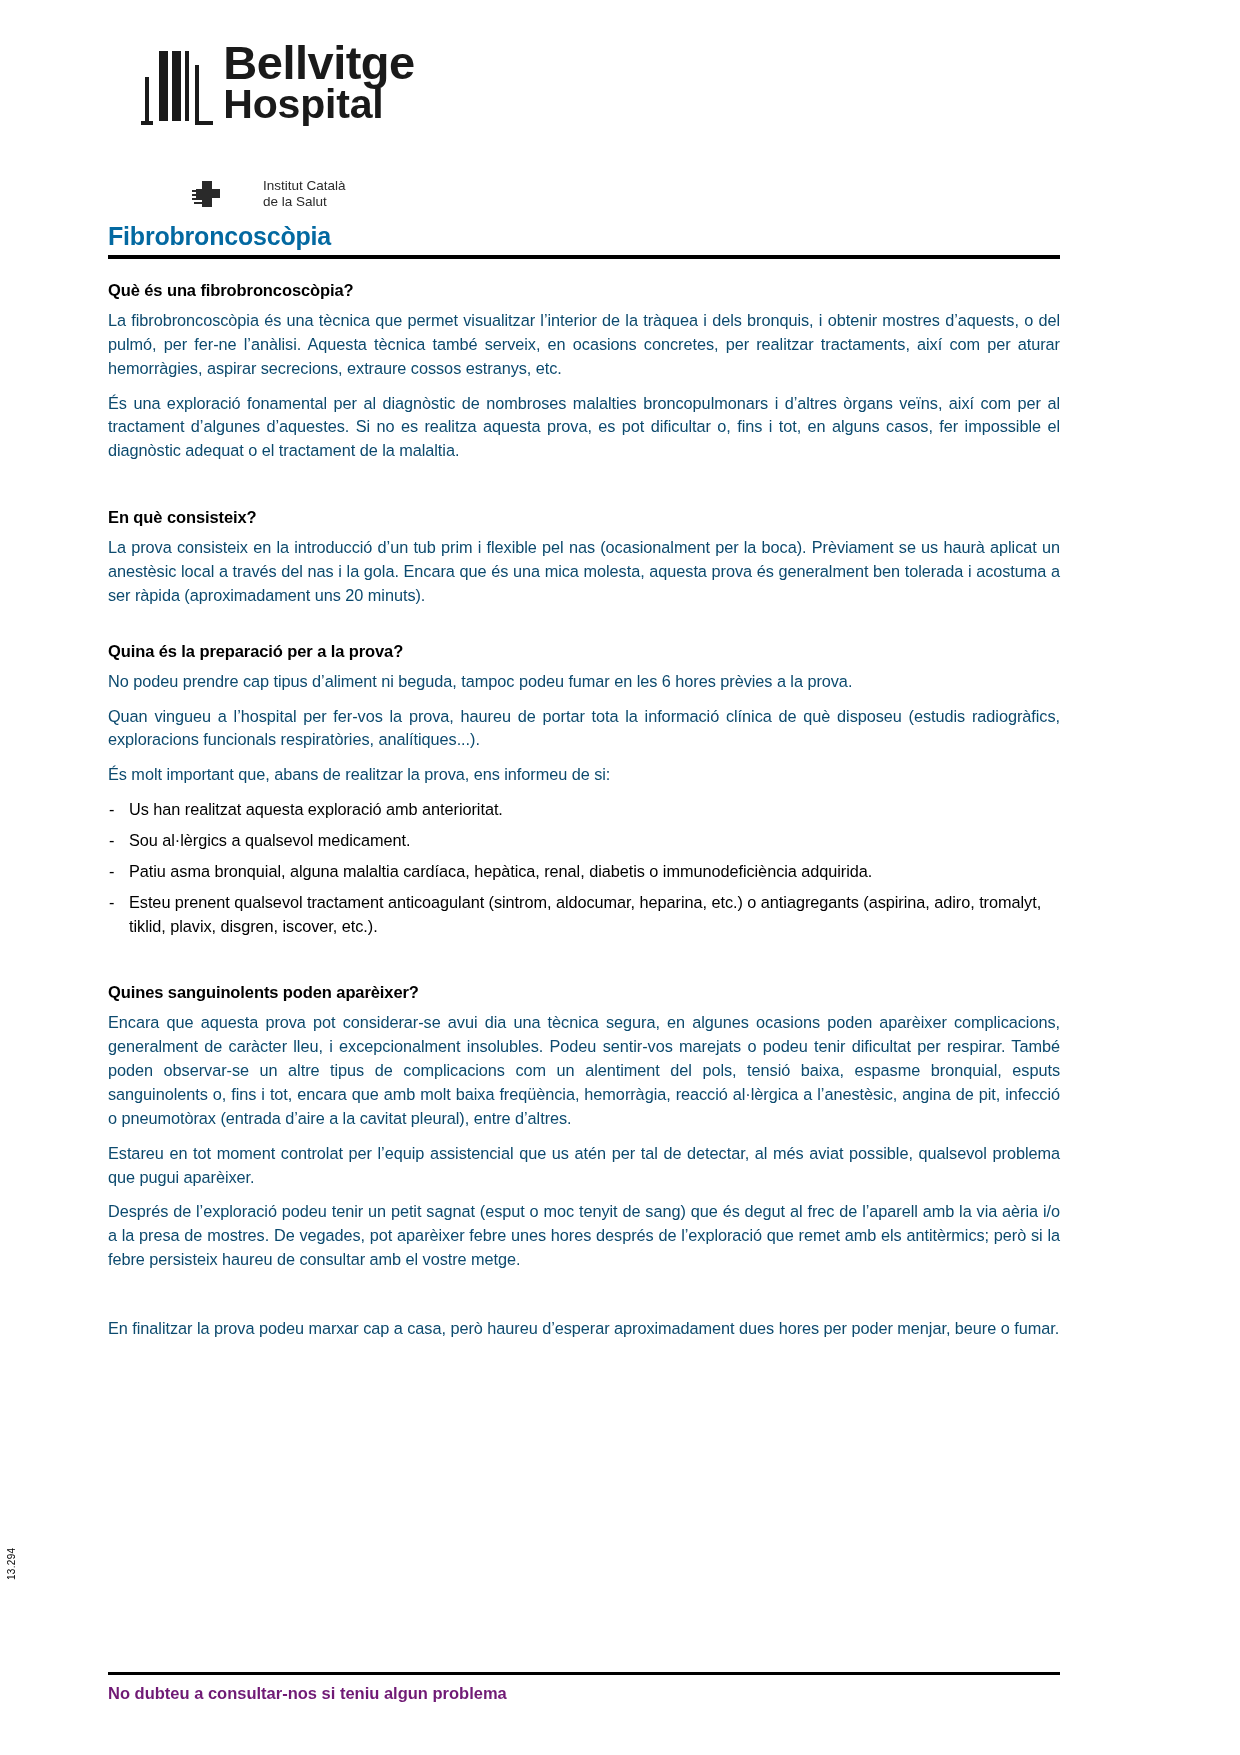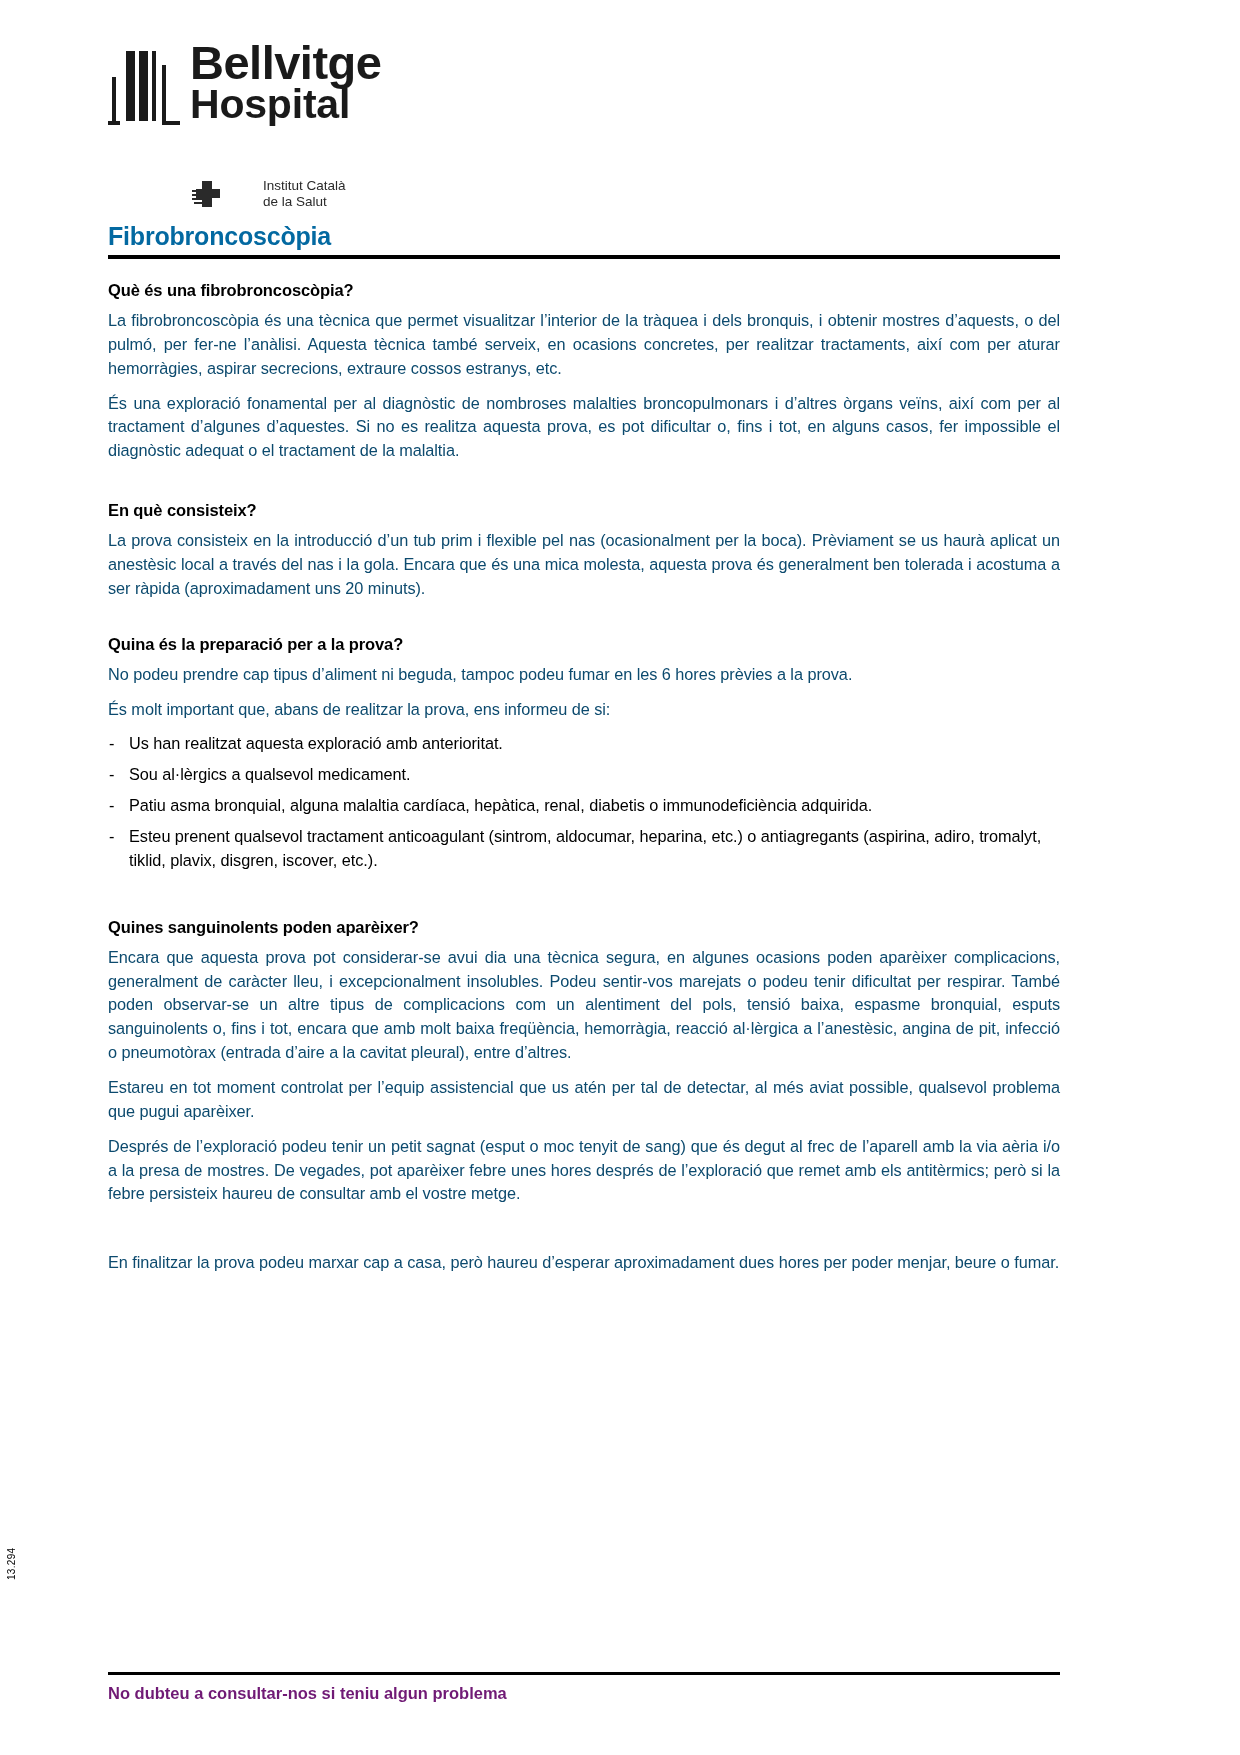--- a/index.html
+++ b/index.html
@@ -28,20 +28,21 @@
   }
   .logo-wrap {
     position: absolute;
     left: 108px;
     top: 0;
     width: 340px;
   }
   .logo-main {
     display: flex;
     align-items: flex-start;
+    justify-content: center;
   }
   .logo-mark {
     width: 72px;
     height: 86px;
     position: relative;
     margin-top: 7px;
     margin-right: 10px;
     flex: none;
   }
   .logo-mark .bar {
@@ -141,21 +142,21 @@
     width: 952px;
   }
   h2.sec {
     font-size: 16.5px;
     font-weight: 700;
     color: #000;
     margin: 0 0 9px 0;
     letter-spacing: -0.1px;
   }
   .sec-block { margin-bottom: 23px; }
-  .sec-block:first-child { margin-bottom: 16px; }
+  .sec-block:first-child { margin-bottom: 23px; }
   p.para {
     font-size: 16.3px;
     line-height: 1.465;
     color: #0c4a6e;
     text-align: justify;
     margin: 0 0 11px 0;
     letter-spacing: -0.05px;
   }
   p.para.last { margin-bottom: 0; }
   p.para.nojust { text-align: left; }
@@ -269,20 +270,21 @@
     <div class="sec-block">
       <h2 class="sec">En què consisteix?</h2>
       <p class="para last">La prova consisteix en la introducció d’un tub prim i flexible pel nas (ocasionalment per la boca). Prèviament se us haurà aplicat un anestèsic local a través del nas i la gola. Encara que és una mica molesta, aquesta prova és generalment ben tolerada i acostuma a ser ràpida (aproximadament uns 20 minuts).</p>
     </div>
 
     <div class="gap-sm"></div>
 
     <div class="sec-block">
       <h2 class="sec">Quina és la preparació per a la prova?</h2>
       <p class="para nojust">No podeu prendre cap tipus d’aliment ni beguda, tampoc podeu fumar en les 6 hores prèvies a la prova.</p>
+      <p class="para">Quan vingueu a l’hospital per fer-vos la prova, haureu de portar tota la informació clínica de què disposeu (estudis radiogràfics, exploracions funcionals respiratòries, analítiques...).</p>
       <p class="para nojust">És molt important que, abans de realitzar la prova, ens informeu de si:</p>
       <ul class="dashlist">
         <li>
           <span class="dash">-</span>
           <span>Us han realitzat aquesta exploració amb anterioritat.</span>
         </li>
         <li>
           <span class="dash">-</span>
           <span>Sou al·lèrgics a qualsevol medicament.</span>
         </li>

